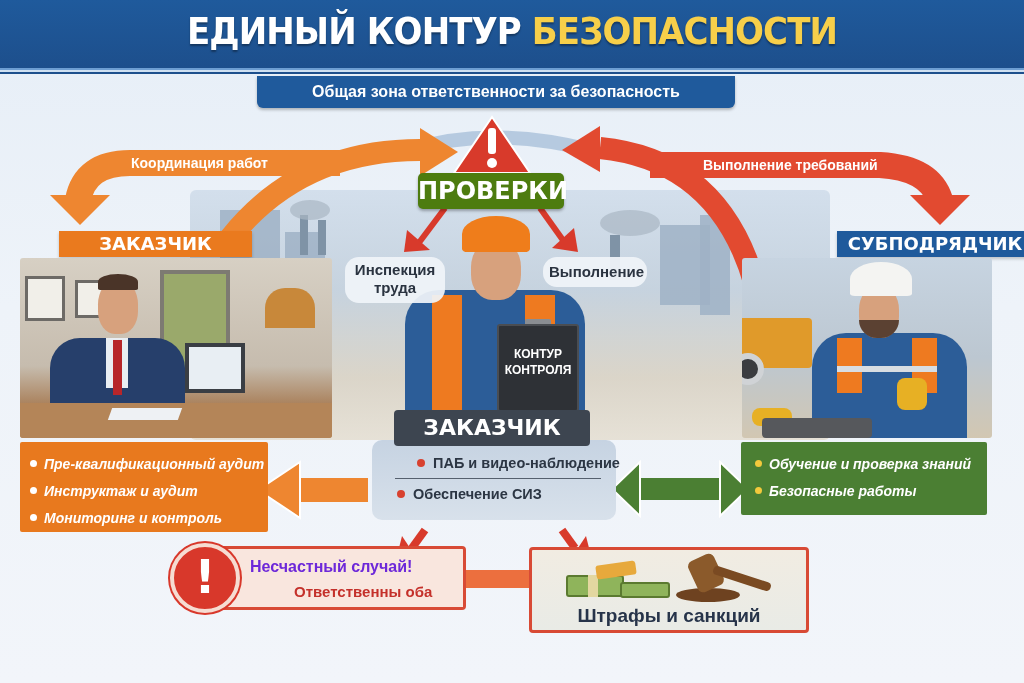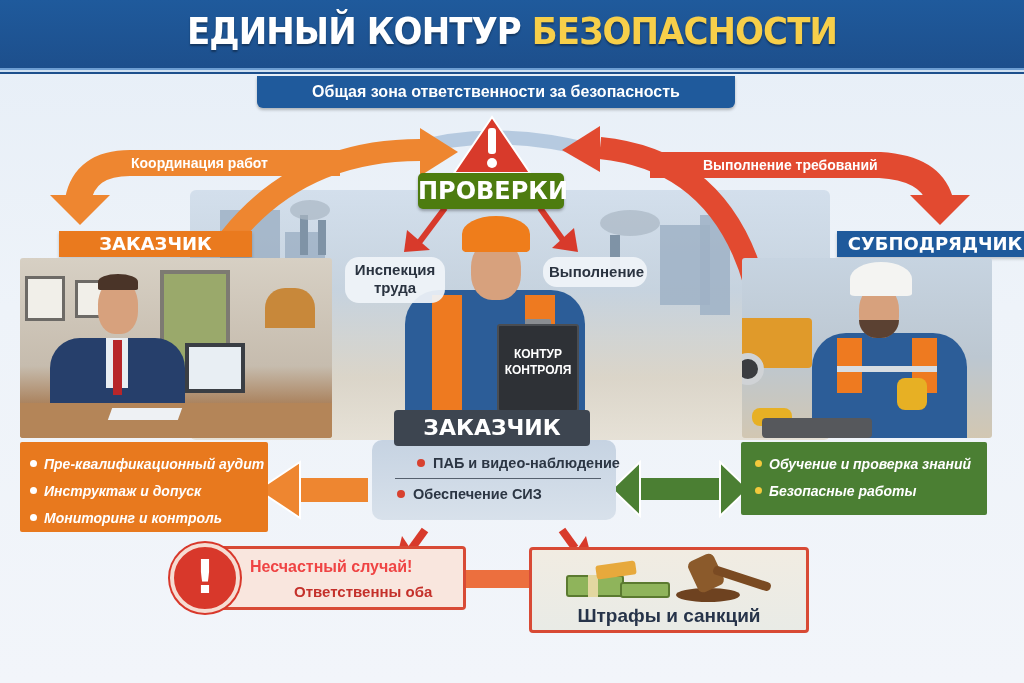--- a/index.html
+++ b/index.html
@@ -132,21 +132,21 @@
   .acc-box {
     left: 186px; top: 546px; width: 280px; height: 64px;
     background: #f9e6de; border: 3px solid #d84a35; border-left: none; border-radius: 0 4px 4px 0;
   }
   .acc-icon {
     left: 170px; top: 543px; width: 70px; height: 70px; border-radius: 50%;
     background: #d8382b; border: 4px solid #f6dcd2; box-shadow: 0 0 0 2px #d8382b;
     color: #fff; font-size: 46px; font-weight: bold; text-align: center; line-height: 60px;
     font-family: "DejaVu Sans", sans-serif;
   }
-  .acc-title { left: 250px; top: 558px; color: #ef4444; font-weight: bold; font-size: 16px; }
+  .acc-title { left: 250px; top: 558px; color: #6d28d9; font-weight: bold; font-size: 16px; }
   .acc-sub { left: 250px; top: 583px; color: #c4302a; font-weight: bold; font-size: 15px; margin-left: 44px; }
 
   .connector { left: 466px; top: 570px; width: 64px; height: 18px; background: #ec6f3e; }
 
   .fine-box {
     left: 529px; top: 547px; width: 280px; height: 86px;
     background: linear-gradient(180deg, #f1ece2 0%, #e9ebe6 100%);
     border: 3px solid #d84a35; border-radius: 4px;
   }
   .fine-text { left: 529px; top: 605px; width: 280px; text-align: center;
@@ -283,21 +283,21 @@
   <span>Обеспечение СИЗ</span>
 </div>
 
 <div class="abs box-zak">
   <div class="item">
       <span class="dot"></span>
       <span>Пре-квалификационный аудит</span>
     </div>
   <div class="item">
       <span class="dot"></span>
-      <span>Инструктаж и допуск</span>
+      <span>Инструктаж и аудит</span>
     </div>
   <div class="item">
       <span class="dot"></span>
       <span>Мониторинг и контроль</span>
     </div>
 </div>
 
 <div class="abs box-sub">
   <div class="item">
       <span class="dot"></span>

